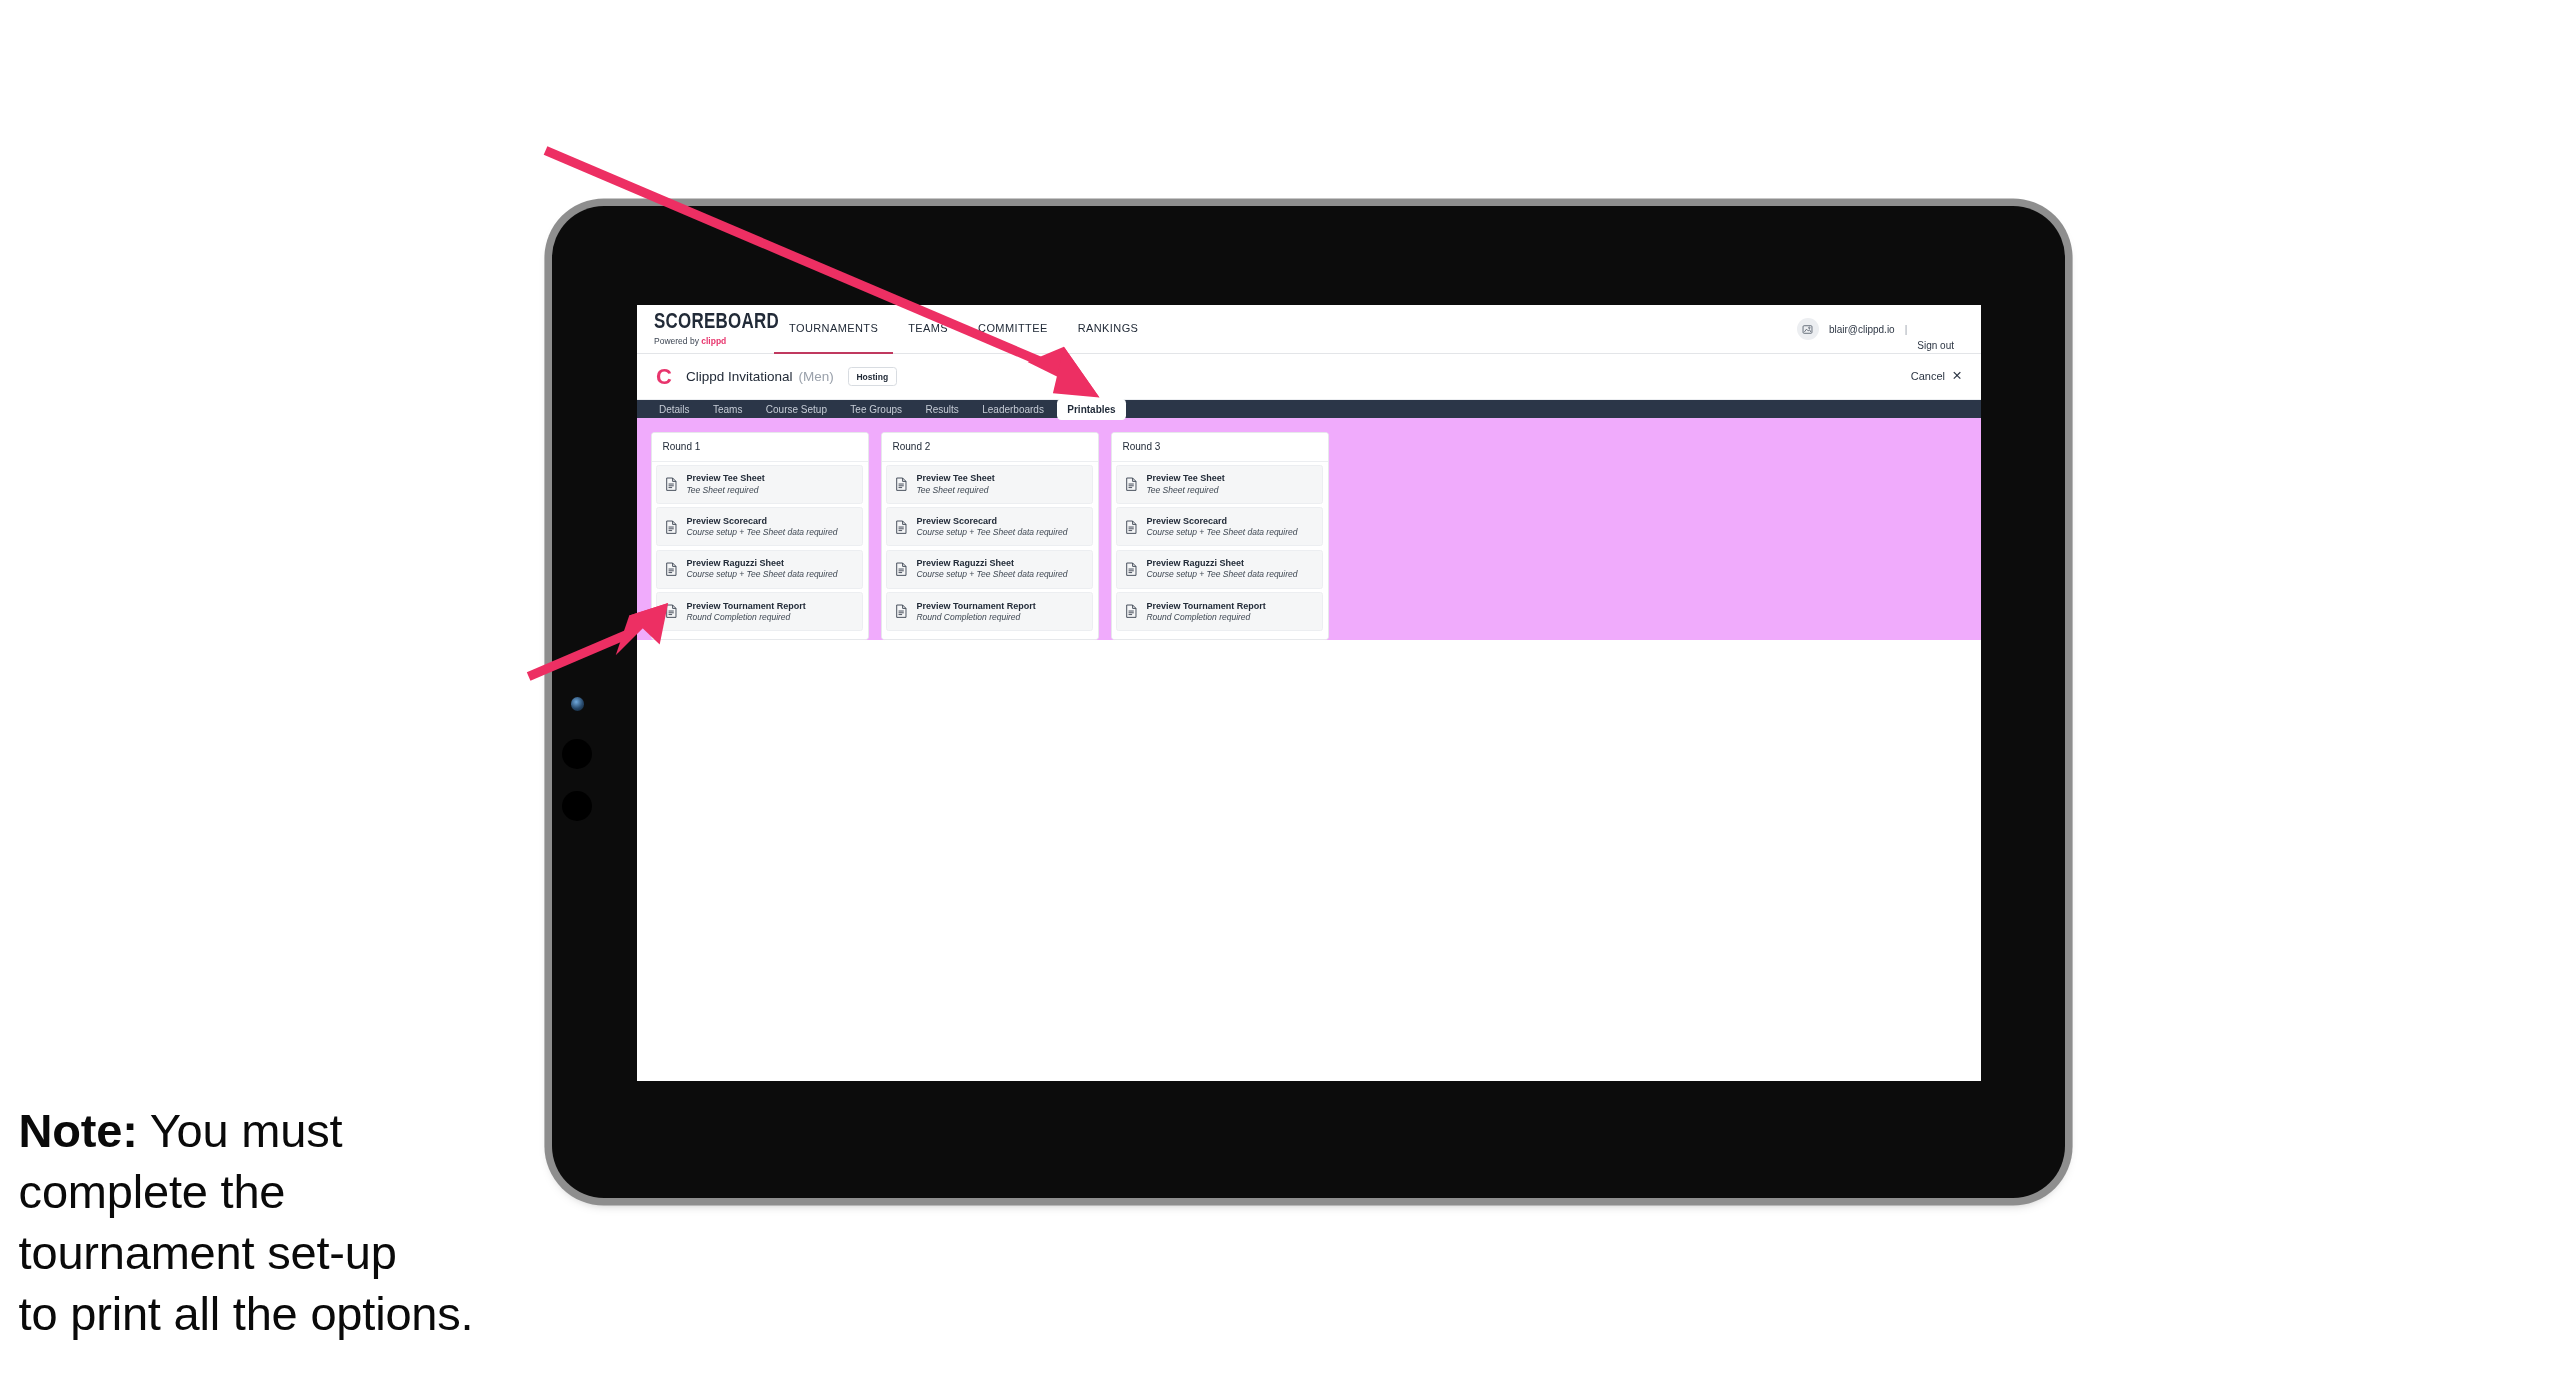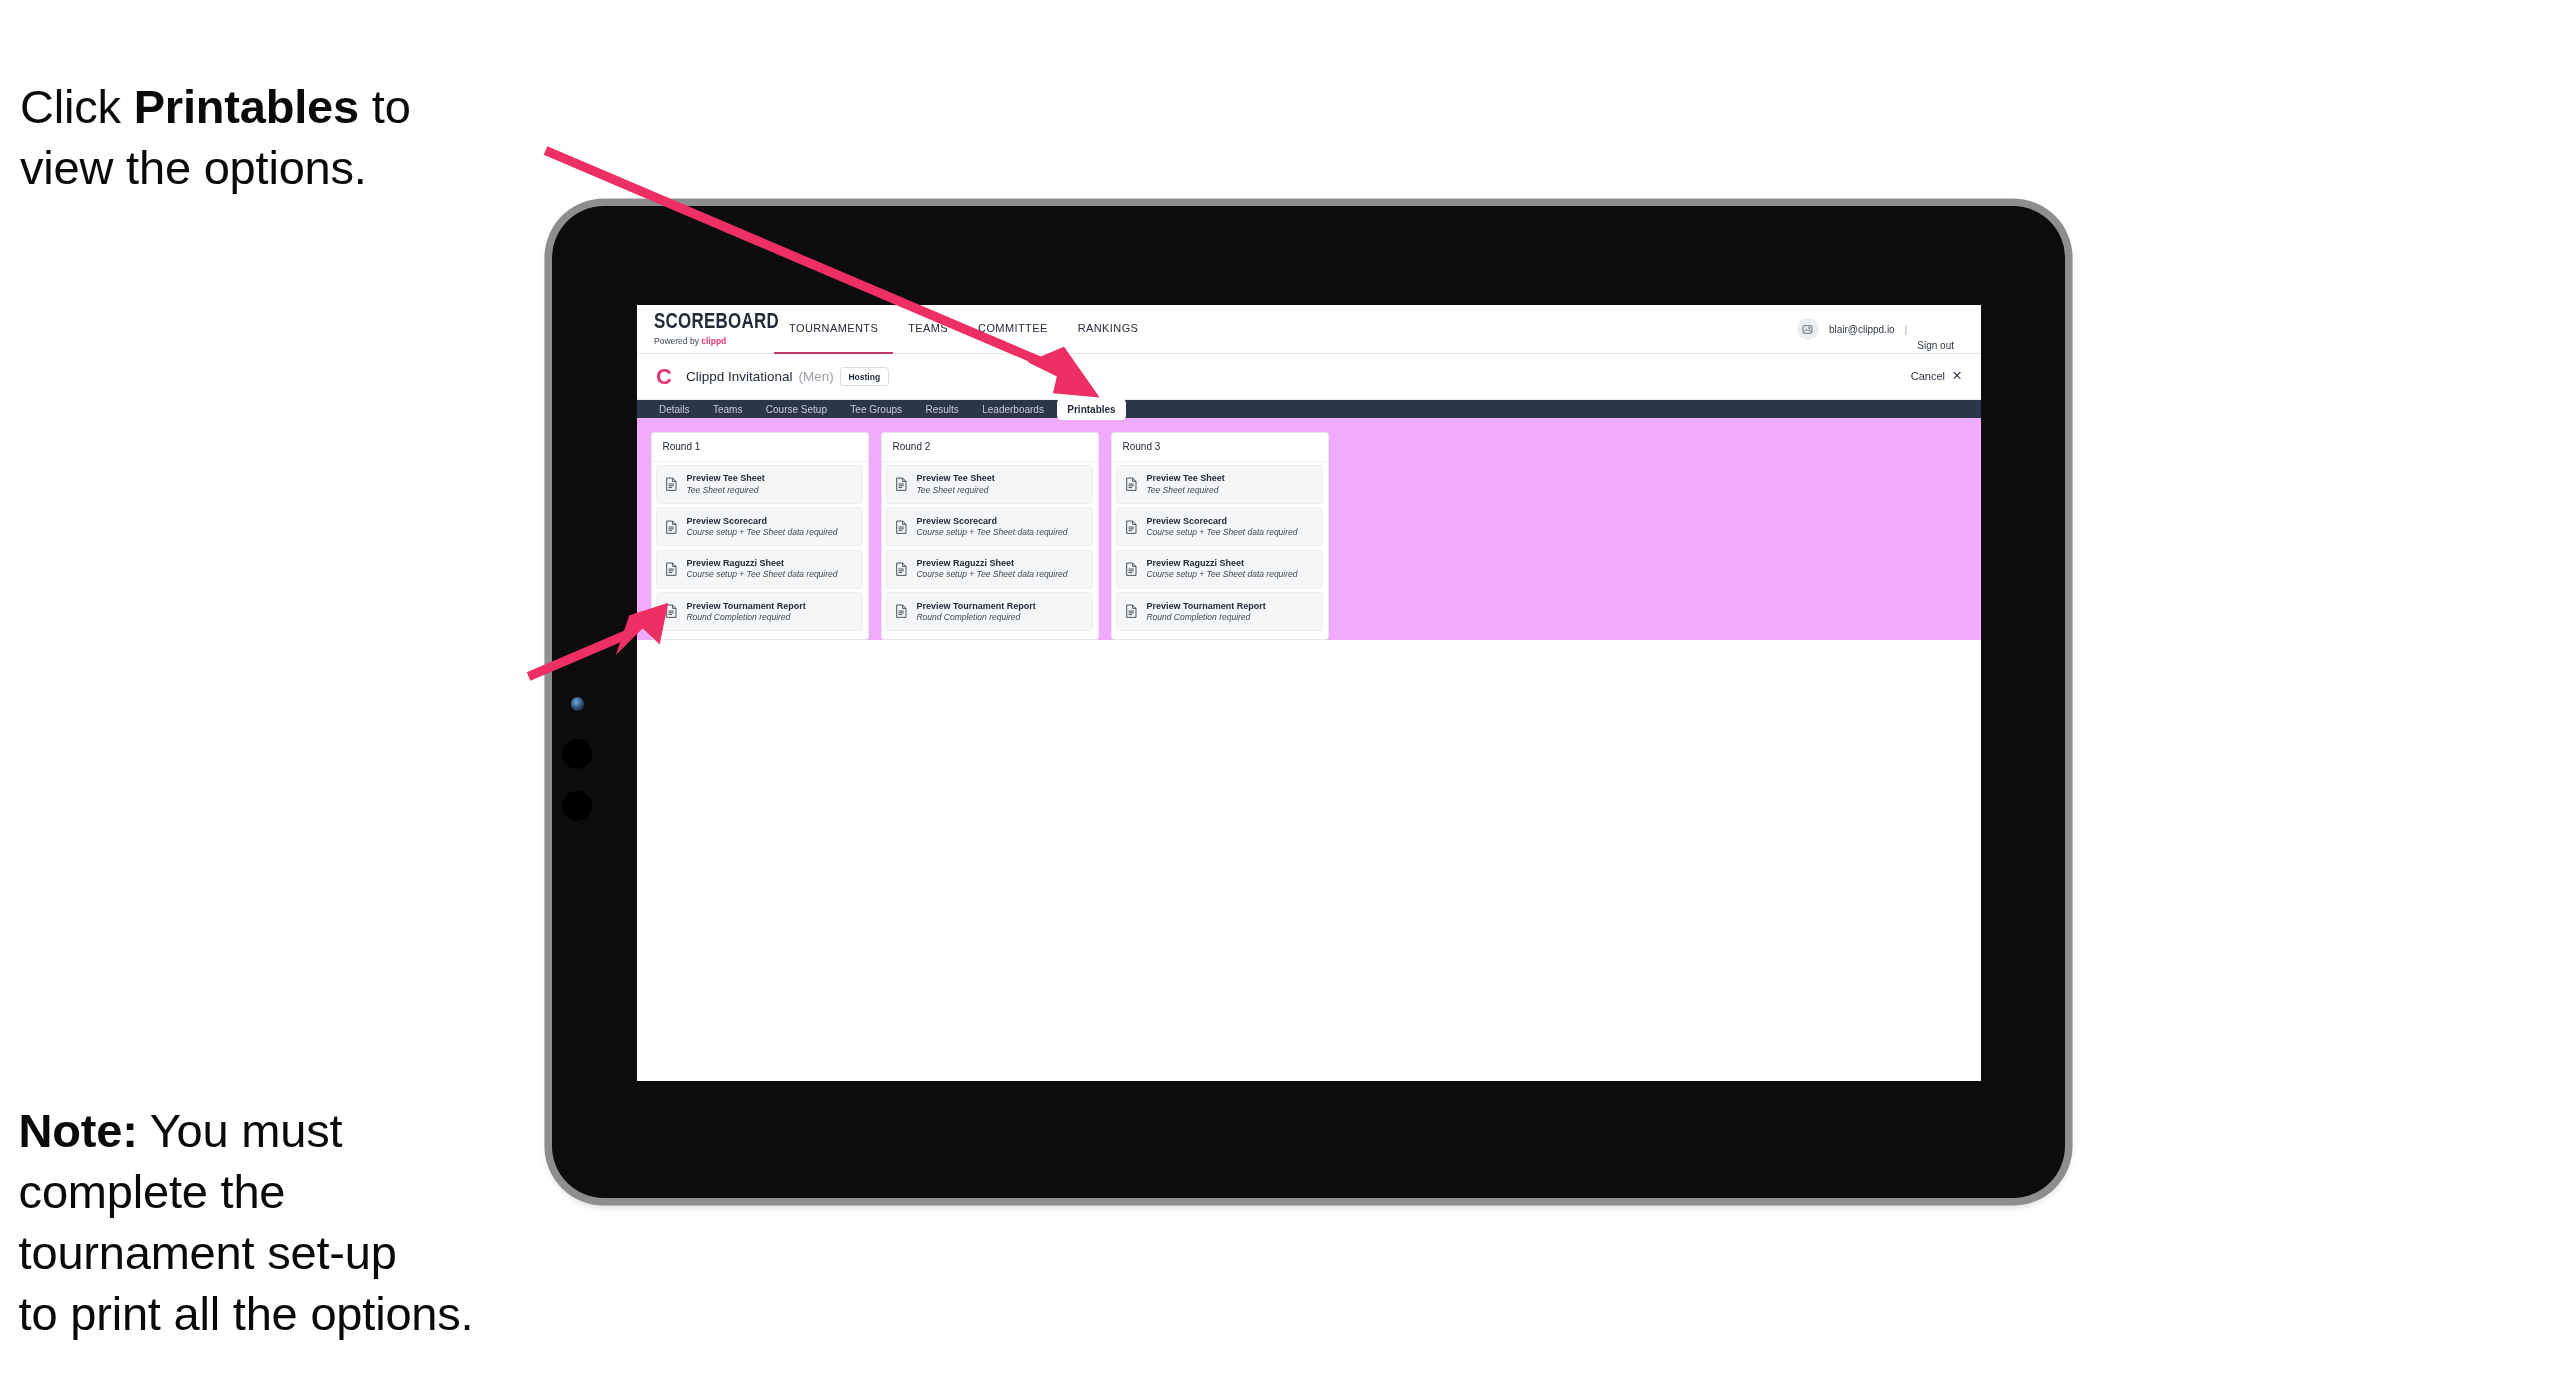--- a/index.html
+++ b/index.html
@@ -132,21 +132,21 @@
     width: 24px; height: 24px;
     font-family: "Liberation Sans", sans-serif;
     font-weight: 700; font-size: 22px; line-height: 22px;
     color: #e8356d;
     display:flex; align-items:center; justify-content:center;
     margin-right: 10px;
   }
   #tourn-name { font-size: 13.5px; color: #222b38; }
   #tourn-gender { font-size: 13.5px; color: #9aa1ab; margin-left: 6px; }
   #hosting-chip {
-    margin-left: 6px;
+    margin-left: 14px;
     border: 0.8px solid #d8dce1;
     border-radius: 3.4px;
     padding: 3.4px 7.6px;
     font-size: 8.5px;
     font-weight: 700;
     color: #222b38;
     background: #fff;
     cursor: pointer;
   }
   #cancel-area {
@@ -219,24 +219,20 @@
   .row-sub   { font-size: 8.5px; font-style: italic; color: #3f4853; line-height: 1.15; }
 
   
   #arrows { position: absolute; left: 0; top: 0; width: 2576px; height: 1386px; pointer-events: none; }
 </style>
 </head>
 <body>
 
 <div id="stage">
 
-  <div class="annot" id="annot-1">
-    <span>Click </span><b>Printables</b><span> to
-view the options.</span>
-  </div>
 
 
   <div class="annot" id="annot-3">
     <b>Note:</b><span> You must
 complete the
 tournament set-up
 to print all the options.</span>
   </div>
 
   <div id="tablet">

